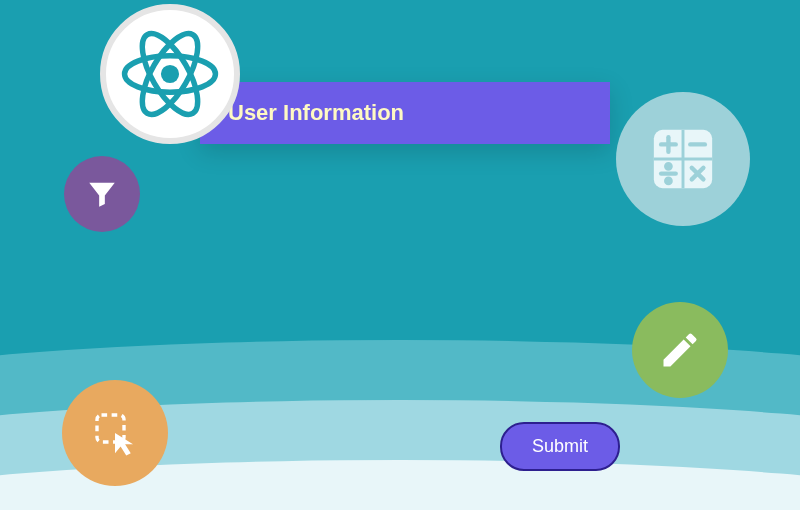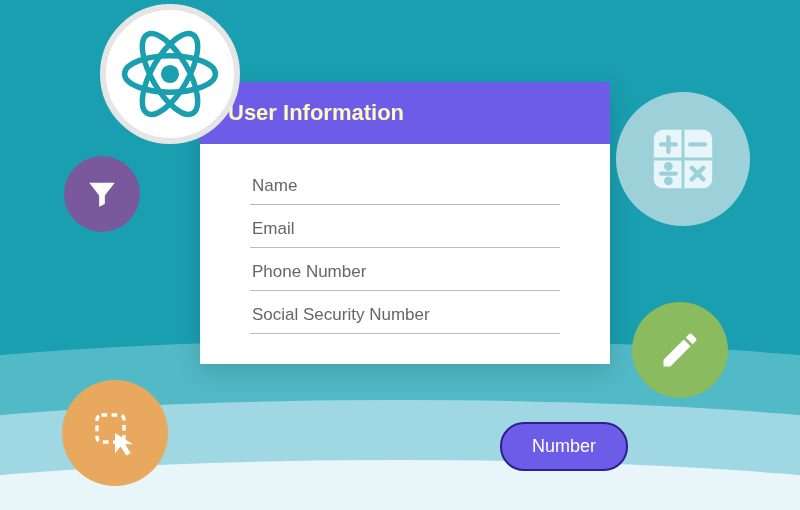--- a/index.html
+++ b/index.html
@@ -103,29 +103,23 @@
   </style>
 </head>
 <body>
 
 <div class="bg-wave bg-wave-1"></div>
 <div class="bg-wave bg-wave-2"></div>
 <div class="bg-wave bg-wave-3"></div>
 
 <div class="card">
   <div class="card-header">User Information</div>
-  <div class="card-body">
-    <input class="field" type="text" placeholder="Name" style="">
-    <input class="field" type="text" placeholder="Email" style="">
-    <input class="field" type="text" placeholder="Phone Number" style="">
-    <input class="field" type="text" placeholder="Social Security Number" style="">
-  </div>
 </div>
 
-<button class="submit-btn">Number</button>
+<button class="submit-btn">Submit</button>
 
 <div class="circle react-circle">
   <svg width="100" height="100" viewBox="-11 -11 22 22">
     <circle r="2" fill="#1a9fb0"></circle>
     <g stroke="#1a9fb0" stroke-width="1.2" fill="none">
       <ellipse rx="10" ry="4"></ellipse>
       <ellipse rx="10" ry="4" transform="rotate(60)"></ellipse>
       <ellipse rx="10" ry="4" transform="rotate(120)"></ellipse>
     </g>
   </svg>

